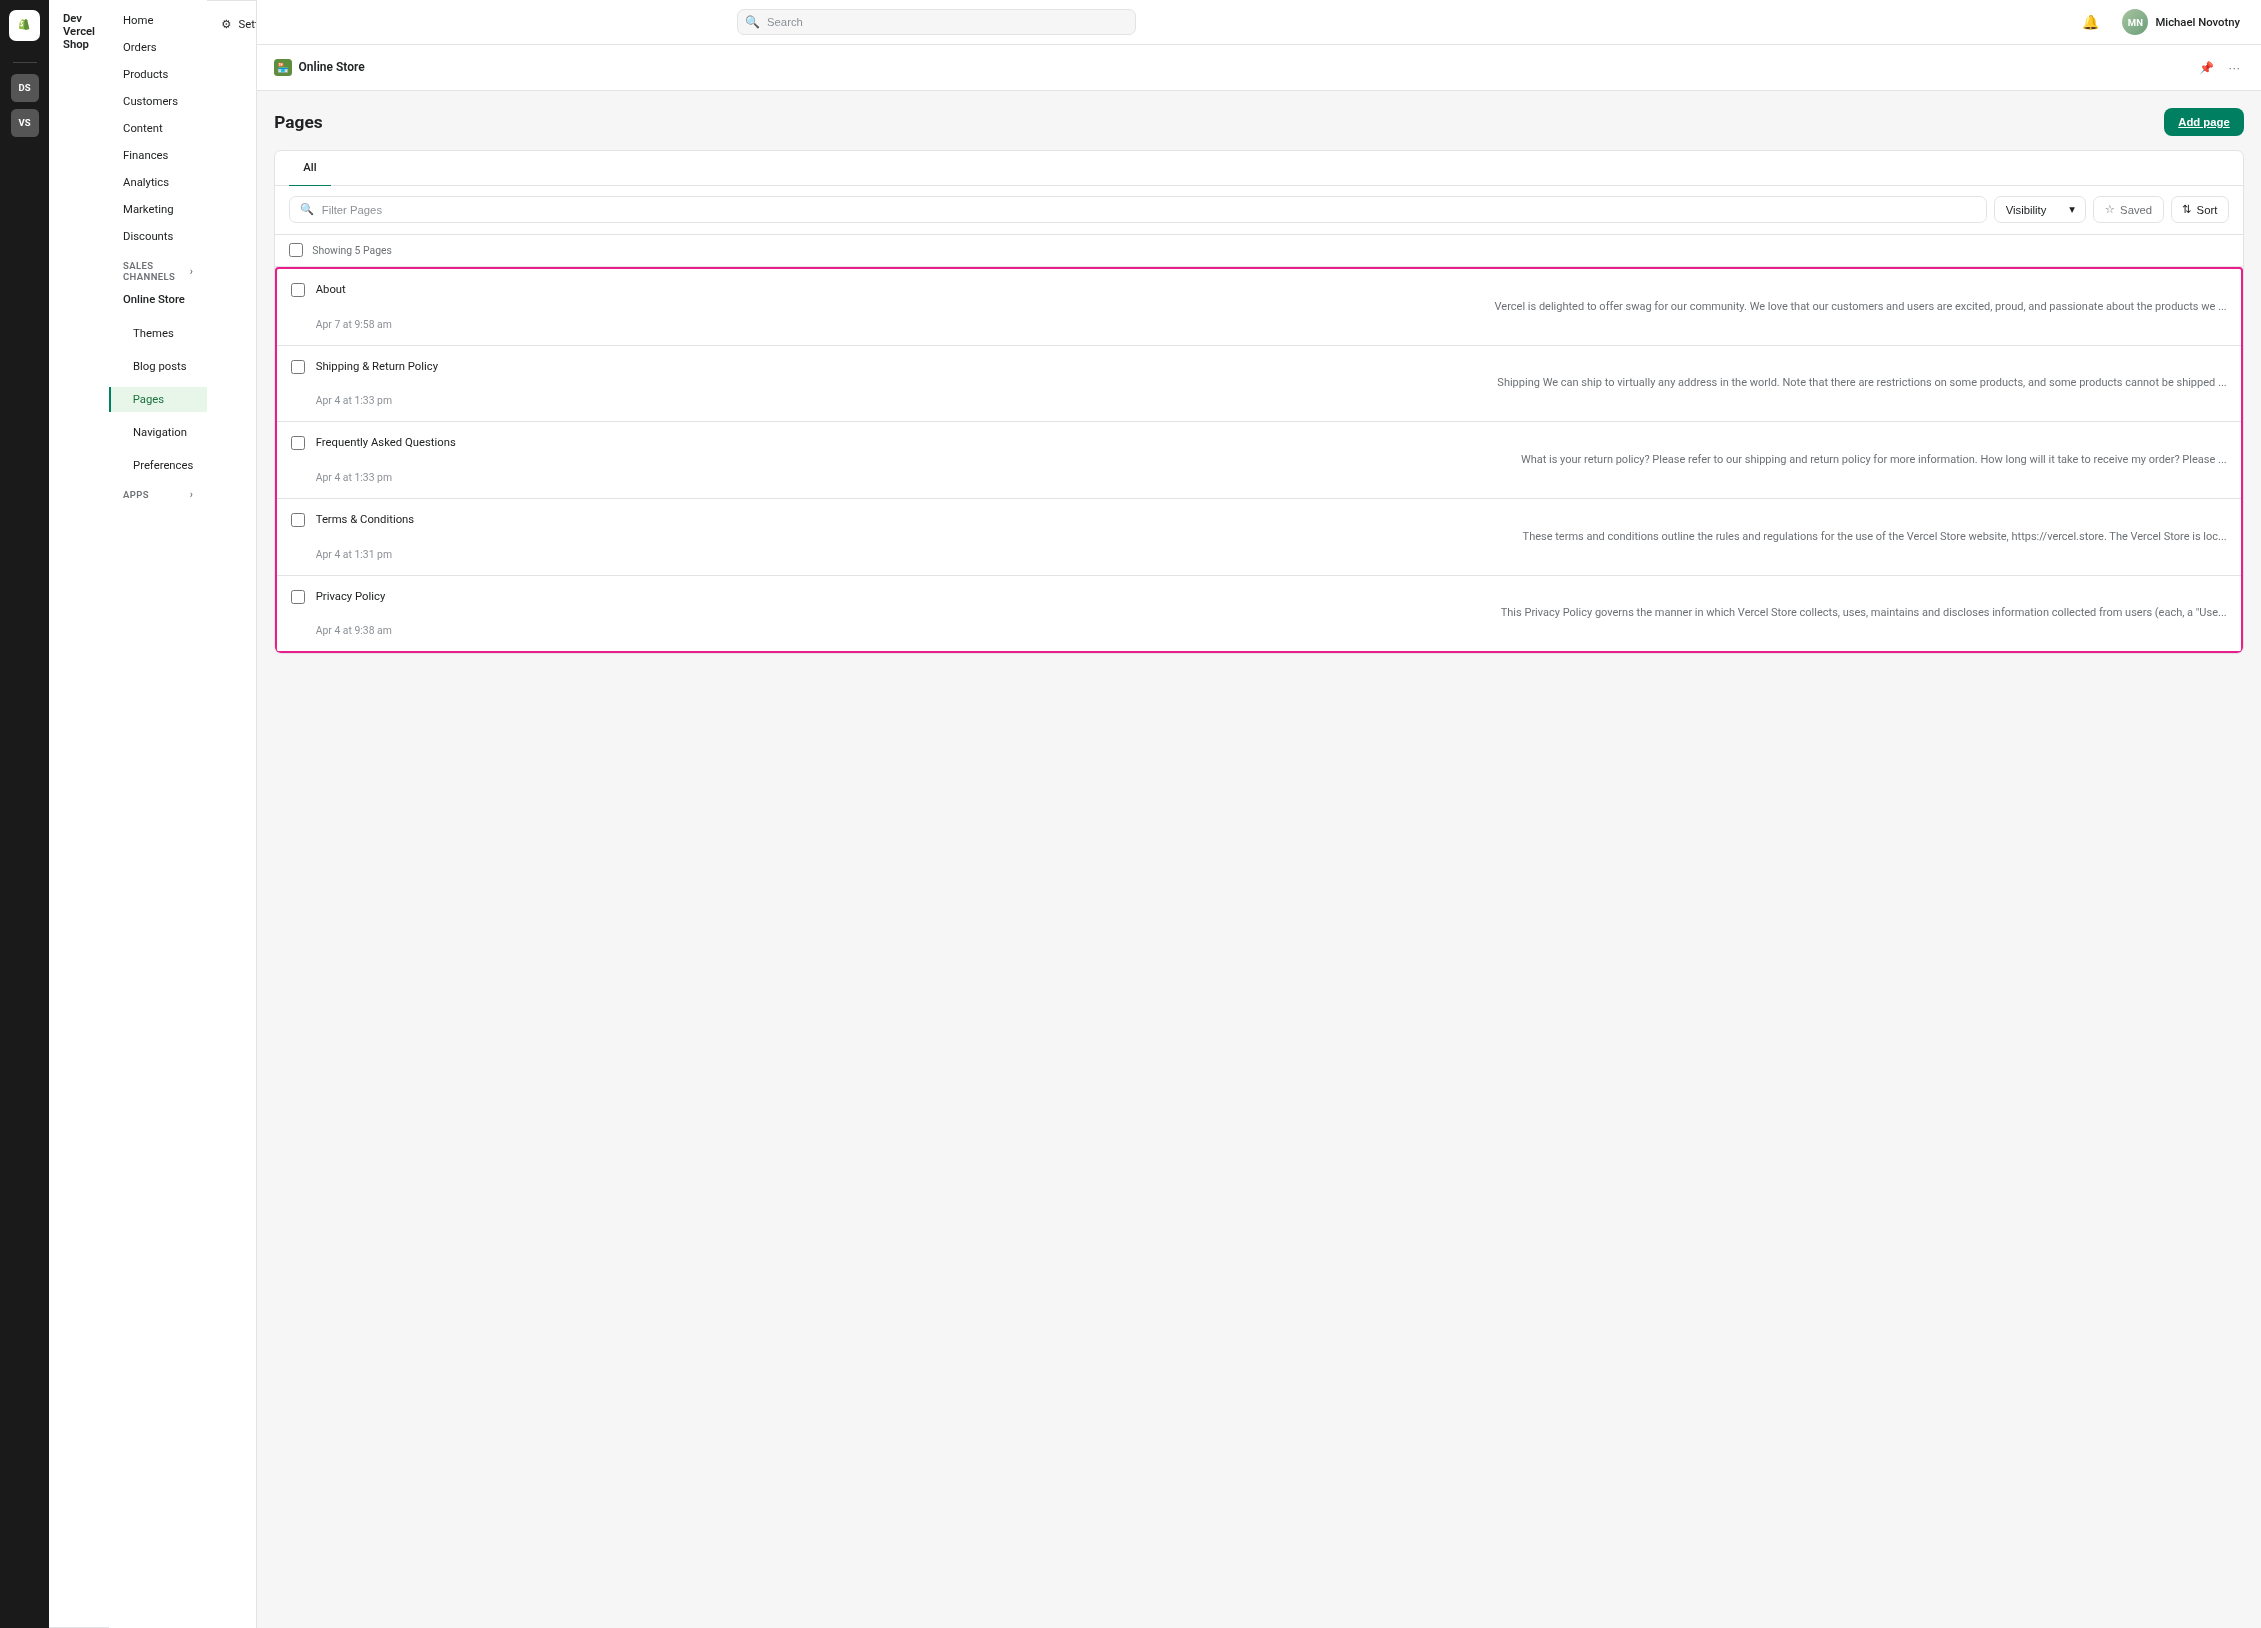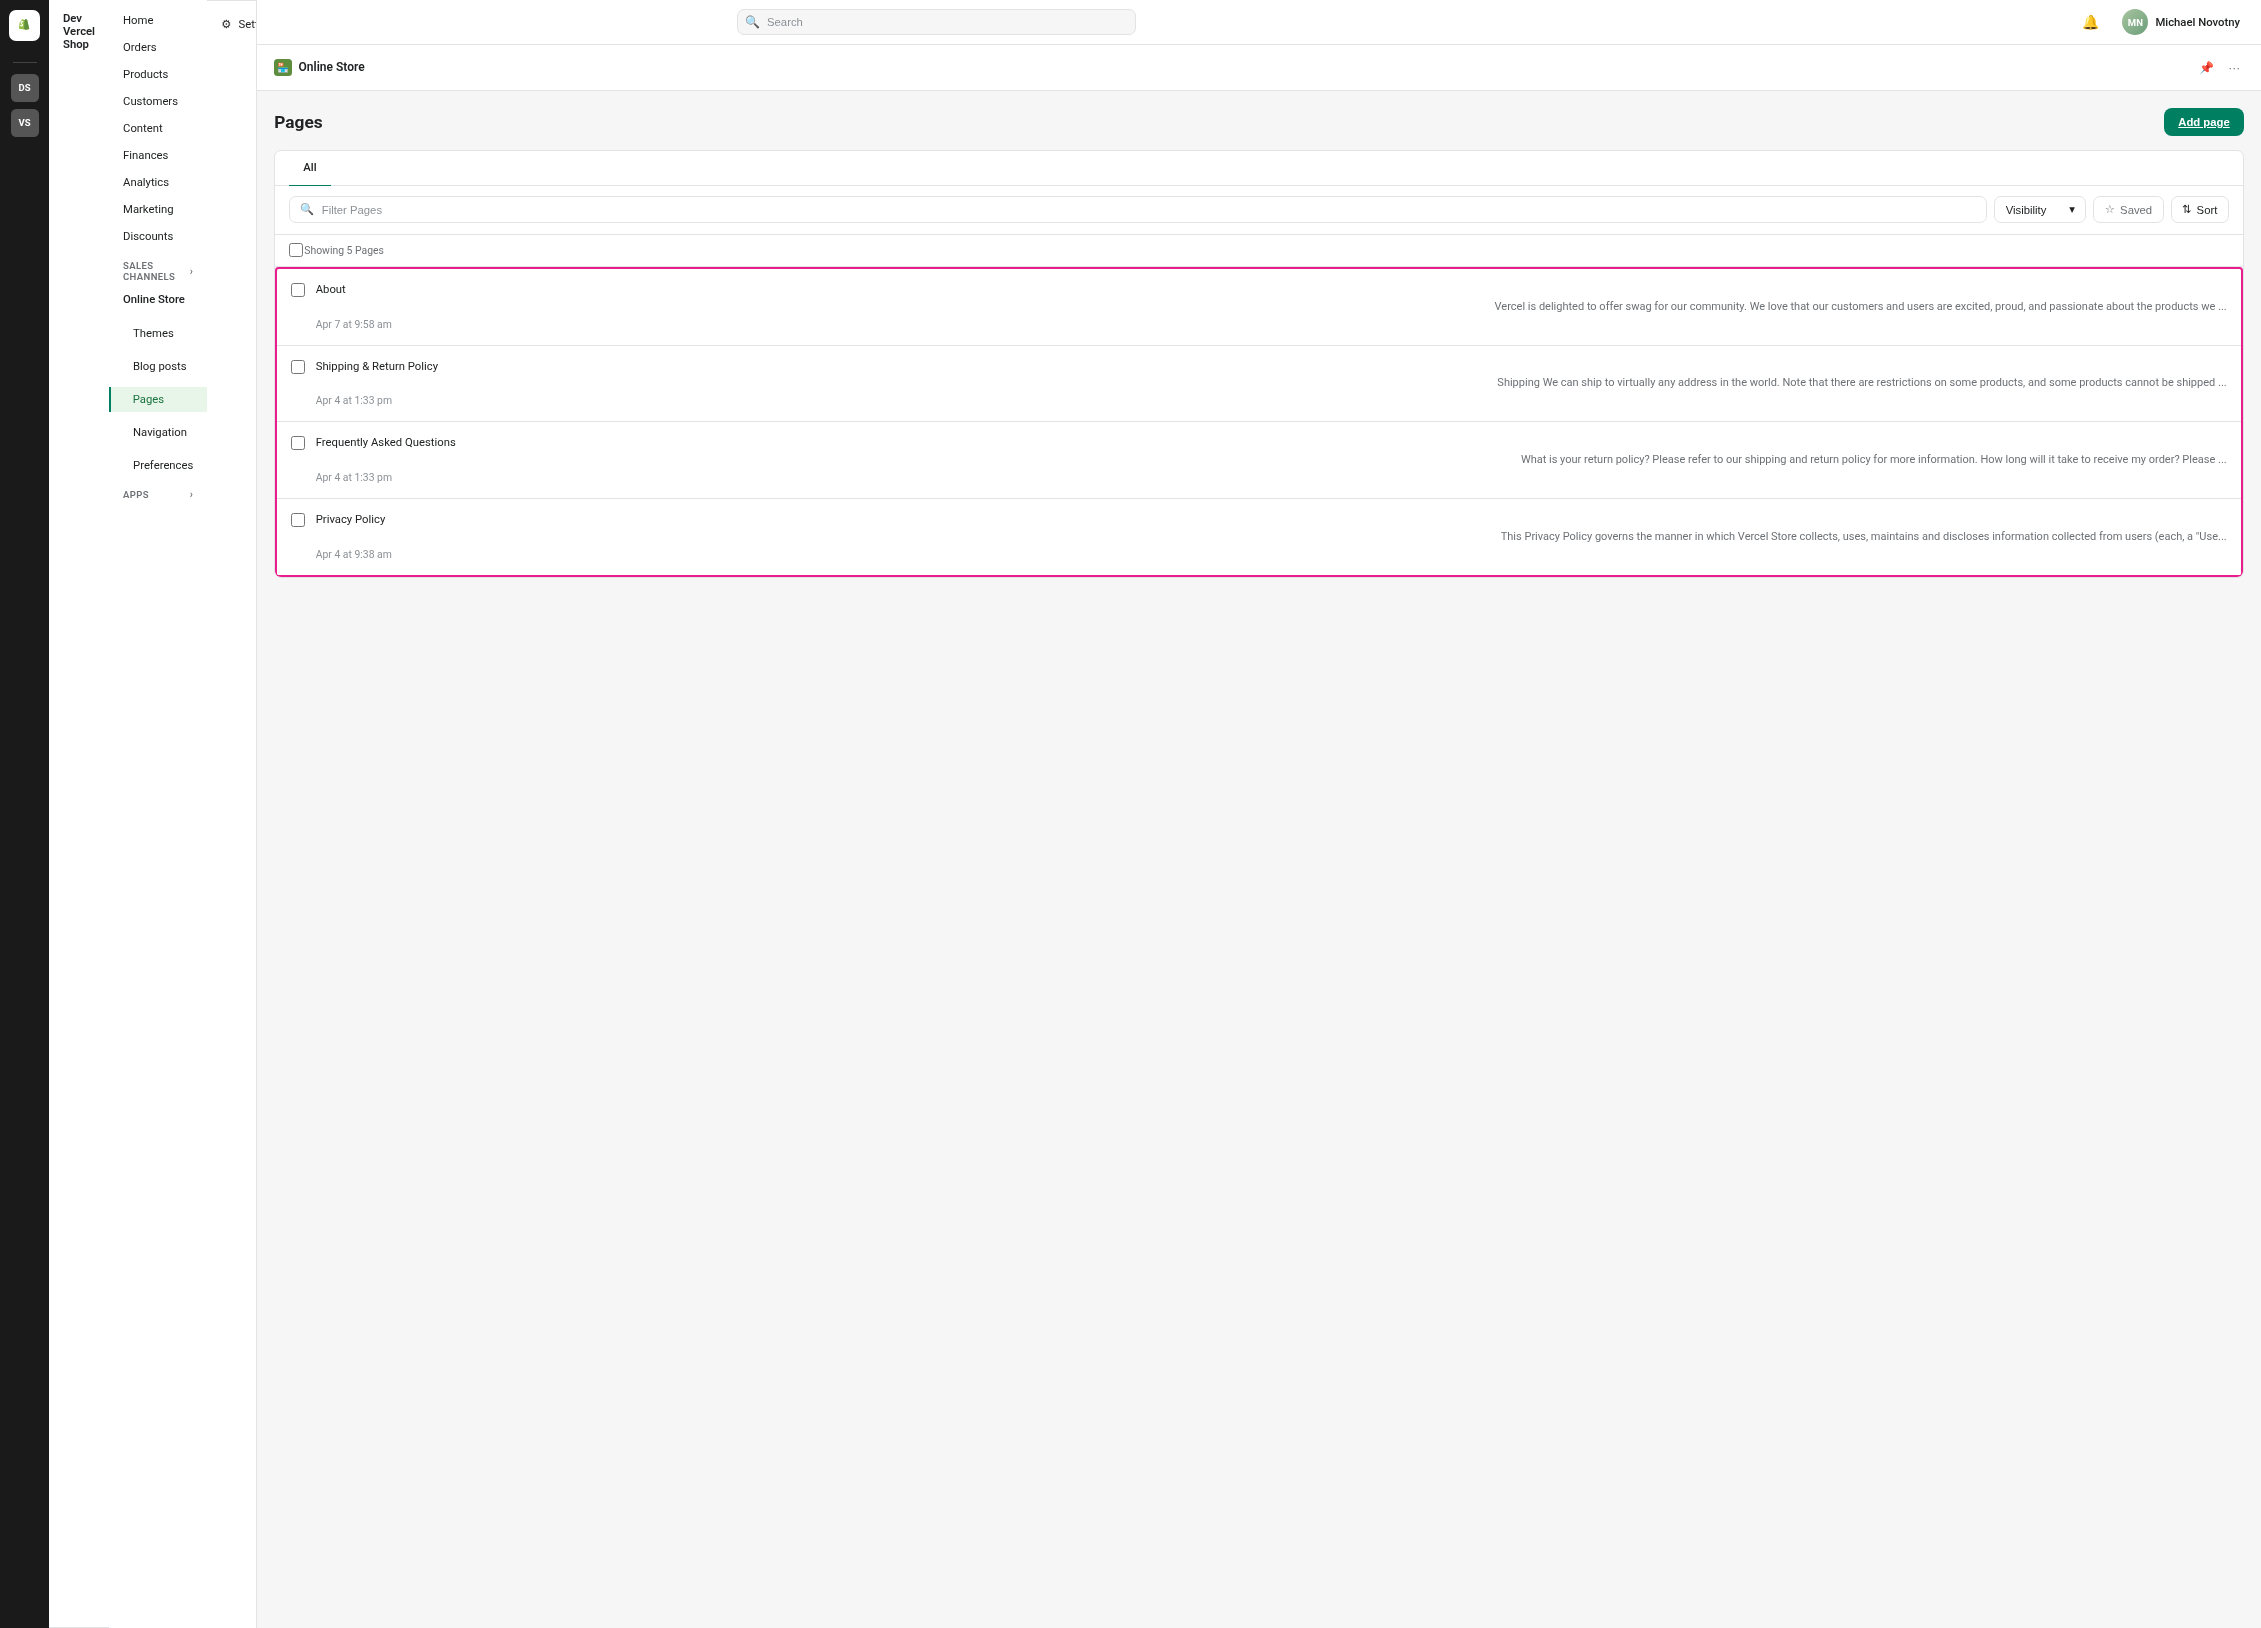--- a/index.html
+++ b/index.html
@@ -276,21 +276,21 @@
       display: flex; align-items: center; gap: 5.2px;
       border: 0.9px solid #e1e3e5;
       border-radius: 7px;
       padding: 6px 10.4px;
       font-size: 11.3px; color: #202223;
       background: #fff; cursor: pointer;
     }
 
     
     .showing-row {
-      display: flex; align-items: center; gap: 1px;
+      display: flex; align-items: center; gap: 9px;
       padding: 8.7px 14px;
       border-bottom: 0.9px solid #e1e3e5;
     }
     .showing-text { font-size: 10.4px; color: #6d7175; }
     .checkbox-input {
       width: 14px; height: 14px; cursor: pointer;
       accent-color: #008060;
     }
 
     
@@ -469,20 +469,28 @@
 
           <div class="page-row">
             <input type="checkbox" class="checkbox-input" style="">
             <div class="page-row-content">
               <div class="page-row-title">Frequently Asked Questions</div>
               <div class="page-row-desc">What is your return policy? Please refer to our shipping and return policy for more information. How long will it take to receive my order? Please ...</div>
               <div class="page-row-date">Apr 4 at 1:33 pm</div>
             </div>
           </div>
 
+          <div class="page-row">
+            <input type="checkbox" class="checkbox-input" style="">
+            <div class="page-row-content">
+              <div class="page-row-title">Terms &amp; Conditions</div>
+              <div class="page-row-desc">These terms and conditions outline the rules and regulations for the use of the Vercel Store website, https://vercel.store. The Vercel Store is loc...</div>
+              <div class="page-row-date">Apr 4 at 1:31 pm</div>
+            </div>
+          </div>
 
           <div class="page-row">
             <input type="checkbox" class="checkbox-input" style="">
             <div class="page-row-content">
               <div class="page-row-title">Privacy Policy</div>
               <div class="page-row-desc">This Privacy Policy governs the manner in which Vercel Store collects, uses, maintains and discloses information collected from users (each, a "Use...</div>
               <div class="page-row-date">Apr 4 at 9:38 am</div>
             </div>
           </div>
         </div>

